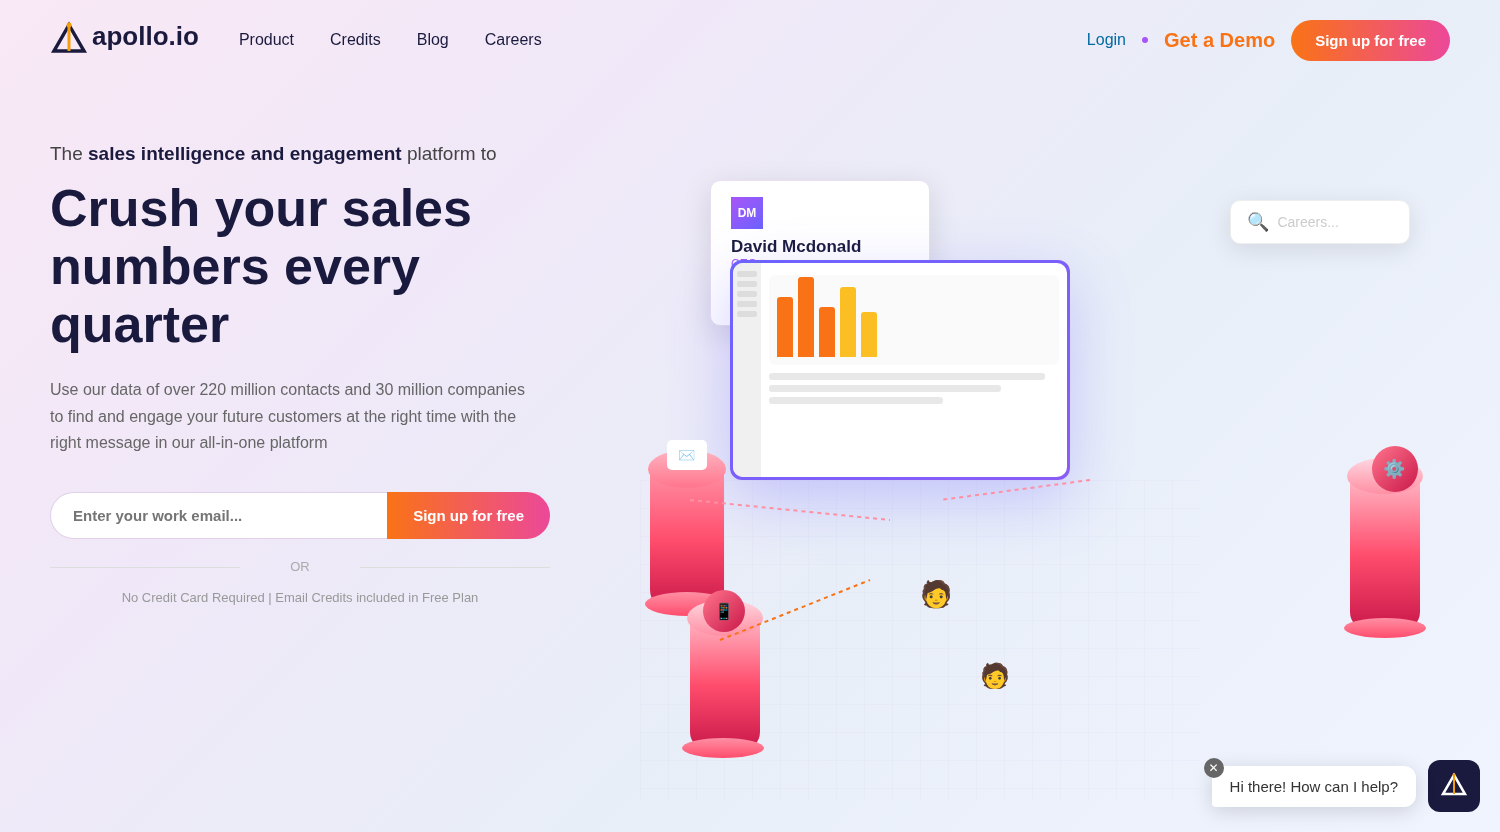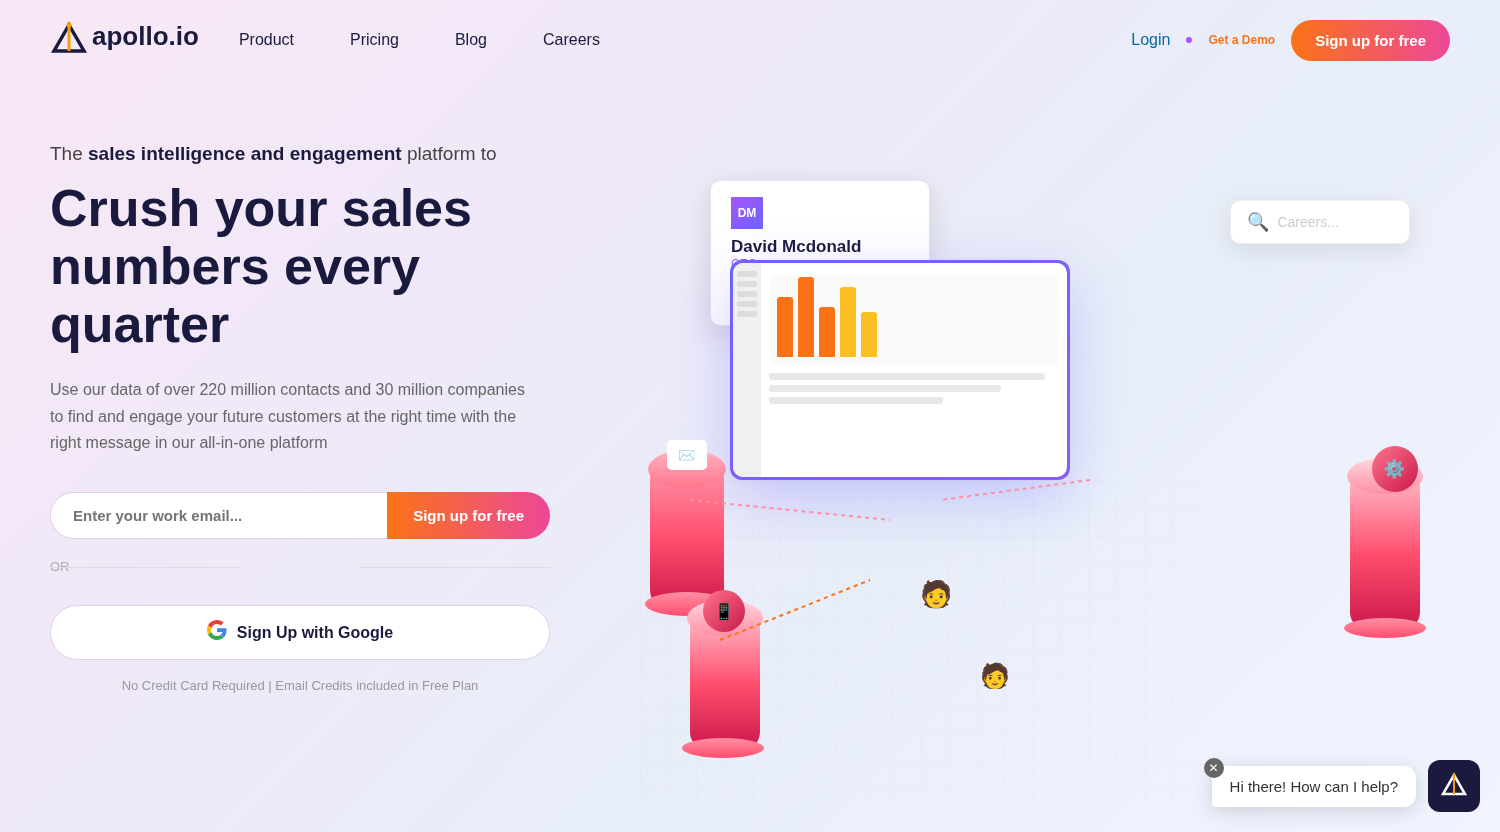--- a/index.html
+++ b/index.html
@@ -29,21 +29,21 @@
       text-decoration: none;
       margin-right: 40px;
     }
     .logo-icon {
       display: flex;
       align-items: center;
     }
     .logo-icon svg { width: 38px; height: 38px; }
     .nav-links {
       display: flex;
-      gap: 56px;
+      gap: 36px;
       list-style: none;
       flex: 1;
     }
     .nav-links a {
       text-decoration: none;
       color: #1a1a3e;
       font-size: 16px;
       font-weight: 500;
     }
     .nav-right {
@@ -57,21 +57,21 @@
       font-weight: 400;
       text-decoration: none;
     }
     .nav-dot {
       width: 6px;
       height: 6px;
       border-radius: 50%;
       background: #a855f7;
     }
     .nav-demo {
-      font-size: 12px;
+      font-size: 20px;
       color: #f97316;
       font-weight: 600;
       text-decoration: none;
     }
     .btn-signup-nav {
       background: linear-gradient(90deg, #f97316, #ec4899);
       color: white;
       border: none;
       border-radius: 30px;
       padding: 12px 24px;
@@ -139,24 +139,24 @@
       color: white;
       border: none;
       border-radius: 0 30px 30px 0;
       padding: 14px 26px;
       font-size: 15px;
       font-weight: 700;
       cursor: pointer;
       white-space: nowrap;
     }
     .or-divider {
-      text-align: left;
+      text-align: center;
       font-size: 13px;
       color: #aaa;
-      margin-bottom: 31px;
+      margin-bottom: 16px;
       max-width: 500px;
       position: relative;
     }
     .or-divider::before, .or-divider::after {
       content: '';
       position: absolute;
       top: 50%;
       width: 38%;
       height: 1px;
       background: #ddd;
@@ -562,21 +562,21 @@
       <svg viewBox="0 0 38 38" fill="none" xmlns="http://www.w3.org/2000/svg">
         <polygon points="19,4 34,30 4,30" fill="none" stroke="#1a1a3e" stroke-width="3.5"></polygon>
         <line x1="19" y1="4" x2="19" y2="30" stroke="#f59e0b" stroke-width="3"></line>
         <circle cx="19" cy="4" r="2.5" fill="#f59e0b"></circle>
       </svg>
     </span>
     <span>apollo.io</span>
   </a>
   <ul class="nav-links">
     <li><a href="#">Product</a></li>
-    <li><a href="#">Pricing</a></li>
+    <li><a href="#">Credits</a></li>
     <li><a href="#">Blog</a></li>
     <li><a href="#">Careers</a></li>
   </ul>
   <div class="nav-right">
     <a href="#" class="nav-login">Login</a>
     <span class="nav-dot"></span>
     <a href="#" class="nav-demo">Get a Demo</a>
     <button class="btn-signup-nav">Sign up for free</button>
   </div>
 </nav>
@@ -590,32 +590,20 @@
     <h1 class="hero-title">Crush your sales numbers every quarter</h1>
     <p class="hero-desc">Use our data of over 220 million contacts and 30 million companies to find and engage your future customers at the right time with the right message in our all-in-one platform</p>
 
     <div class="email-form">
       <input class="email-input" type="email" placeholder="Enter your work email..." style="">
       <button class="btn-signup-hero">Sign up for free</button>
     </div>
 
     <div class="or-divider">OR</div>
 
-    <button class="btn-google">
-      <span class="google-g">
-        <svg width="20" height="20" viewBox="0 0 48 48">
-          <path fill="#EA4335" d="M24 9.5c3.54 0 6.71 1.22 9.21 3.6l6.85-6.85C35.9 2.38 30.47 0 24 0 14.62 0 6.51 5.38 2.56 13.22l7.98 6.19C12.43 13.72 17.74 9.5 24 9.5z"></path>
-          <path fill="#4285F4" d="M46.98 24.55c0-1.57-.15-3.09-.38-4.55H24v9.02h12.94c-.58 2.96-2.26 5.48-4.78 7.18l7.73 6c4.51-4.18 7.09-10.36 7.09-17.65z"></path>
-          <path fill="#FBBC05" d="M10.53 28.59c-.48-1.45-.76-2.99-.76-4.59s.27-3.14.76-4.59l-7.98-6.19C.92 16.46 0 20.12 0 24c0 3.88.92 7.54 2.56 10.78l7.97-6.19z"></path>
-          <path fill="#34A853" d="M24 48c6.48 0 11.93-2.13 15.89-5.81l-7.73-6c-2.18 1.48-4.97 2.31-8.16 2.31-6.26 0-11.57-4.22-13.47-9.91l-7.98 6.19C6.51 42.62 14.62 48 24 48z"></path>
-          <path fill="none" d="M0 0h48v48H0z"></path>
-        </svg>
-      </span>
-      <span>Sign Up with Google</span>
-    </button>
 
     <p class="no-cc">No Credit Card Required | Email Credits included in Free Plan</p>
   </div>
 
   <div class="hero-right">
 
     <svg class="grid-svg" width="560" height="320">
       <defs>
         <pattern id="grid" width="28" height="28" patternUnits="userSpaceOnUse">
           <path d="M 28 0 L 0 0 0 28" fill="none" stroke="#a78bca" stroke-width="0.7"></path>

